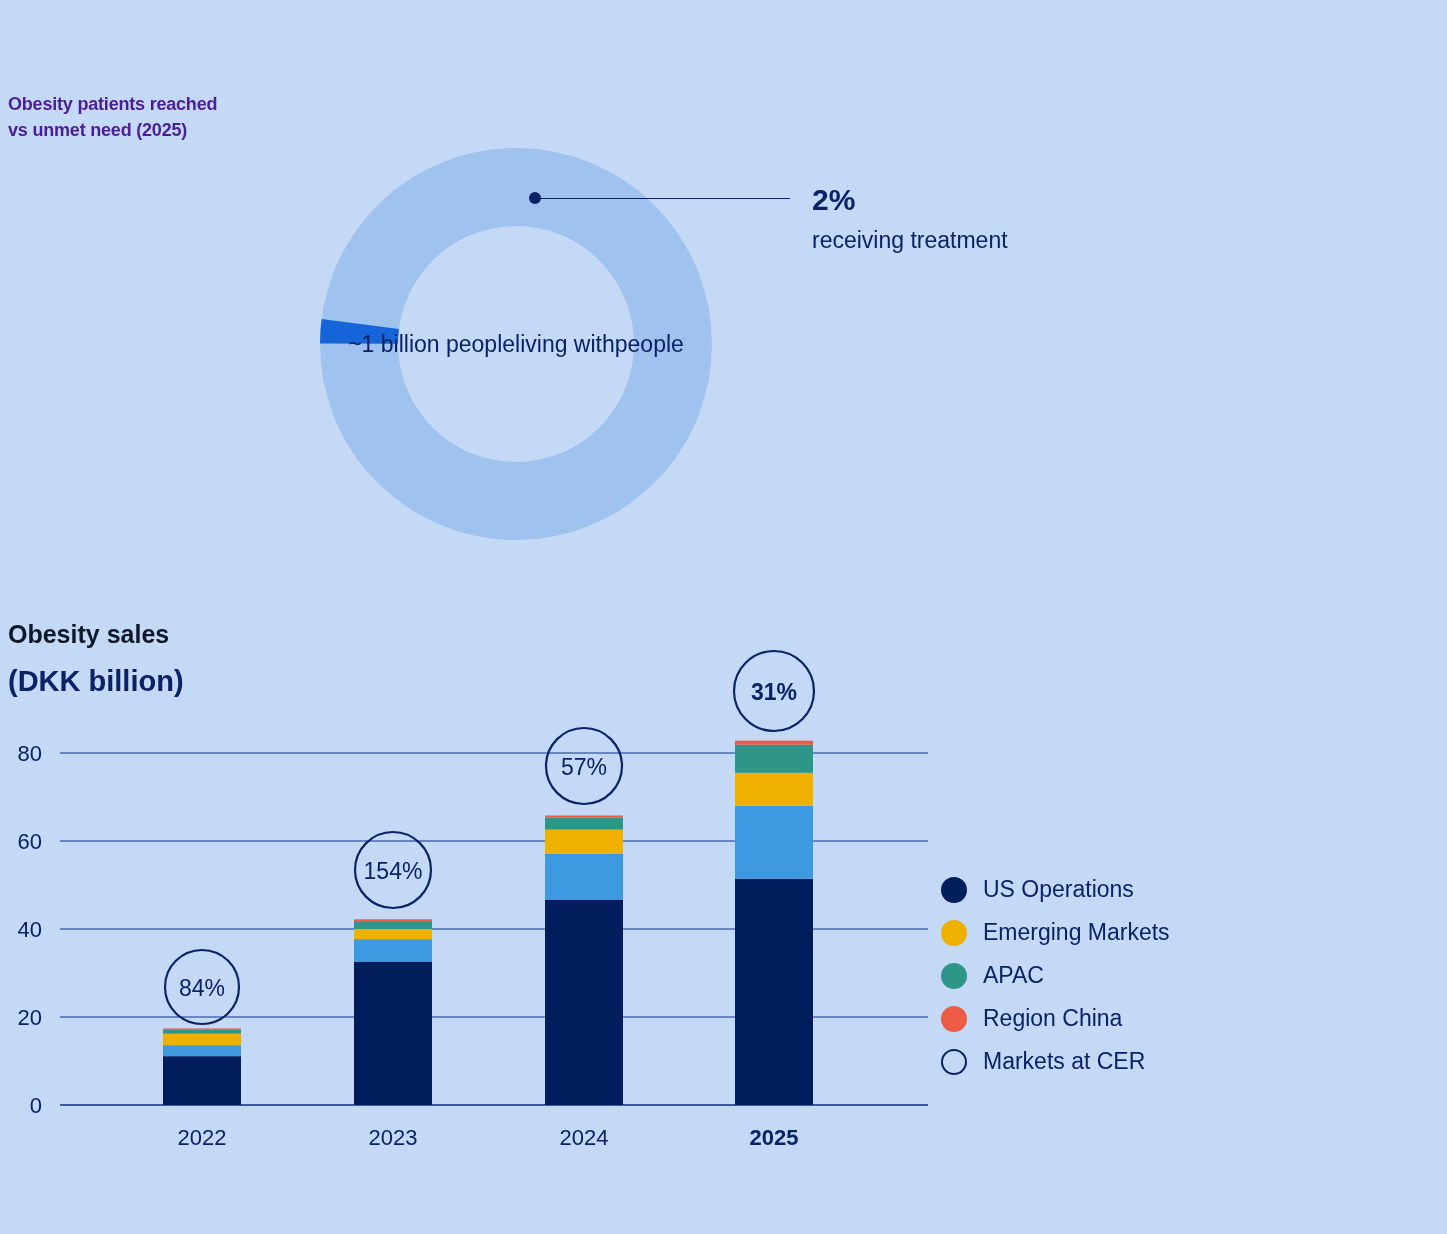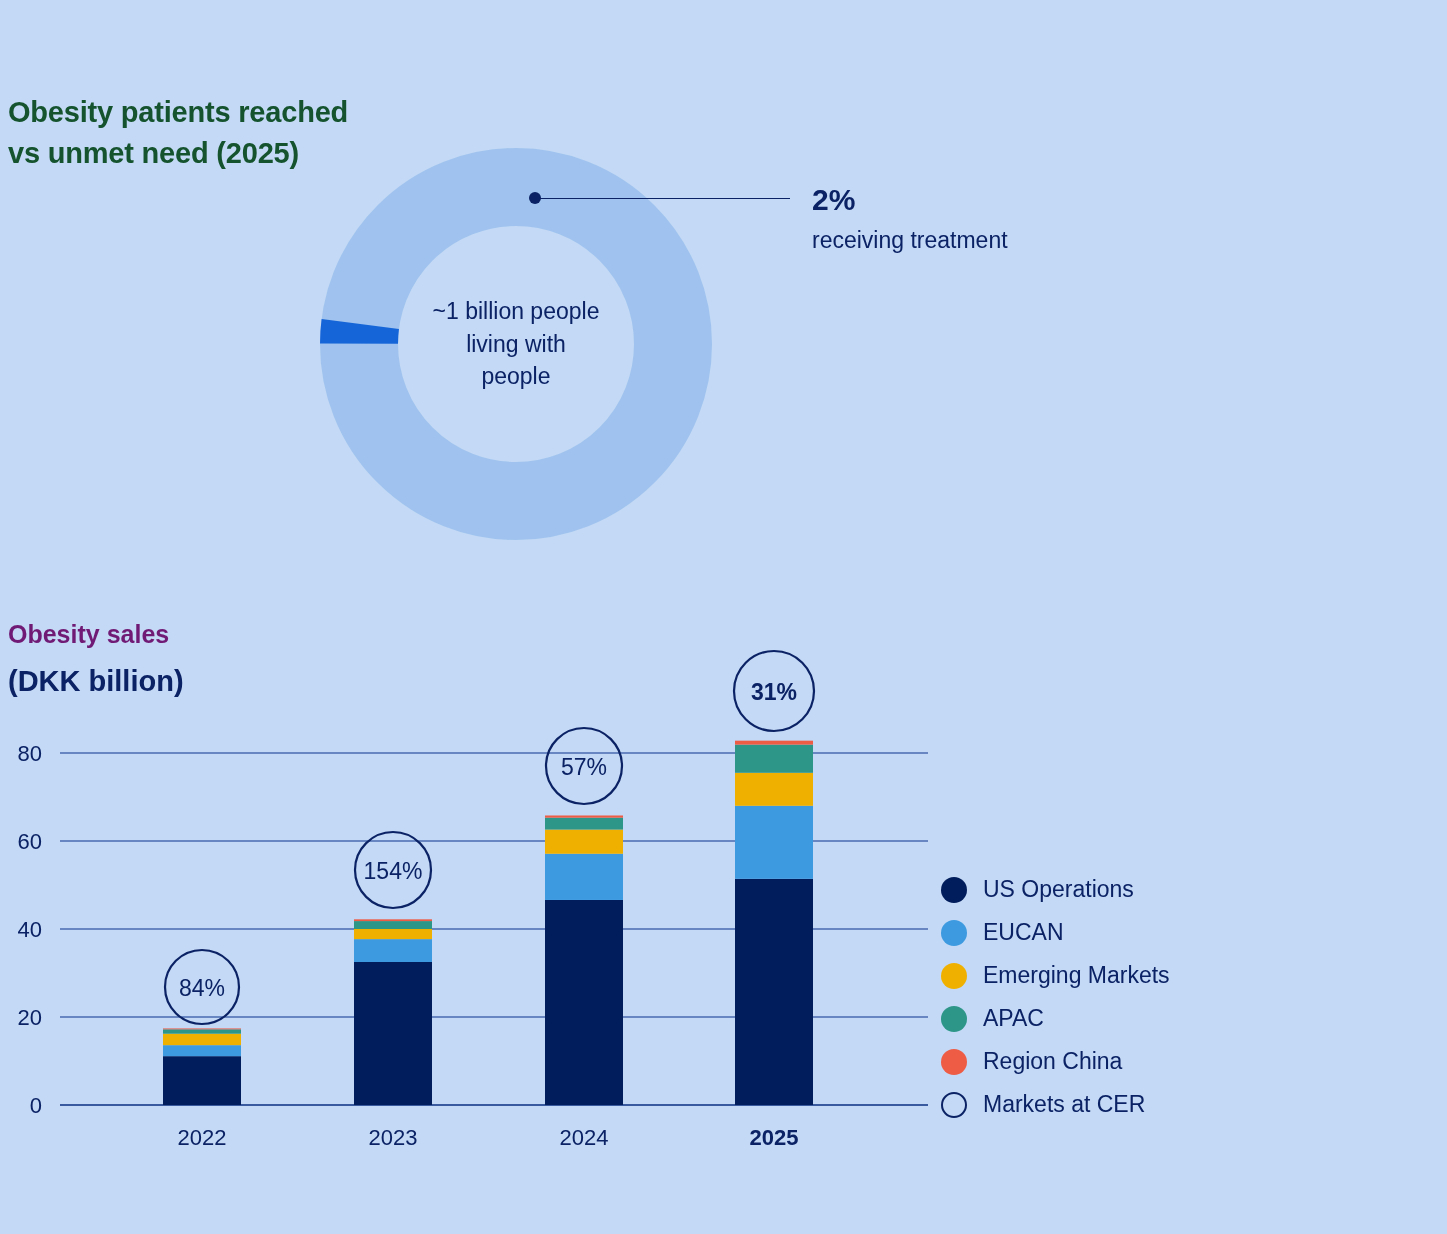--- a/index.html
+++ b/index.html
@@ -17,44 +17,44 @@
   }
   .panel {
     position: absolute;
   }
 
   
   #donut-title {
     left: 8px;
     top: 92px;
     width: 420px;
-    font-size: 29px;
+    font-size: 18px;
     font-weight: bold;
     line-height: 1.42;
-    color: #14532d;
+    color: #4c1d95;
     letter-spacing: -0.2px;
   }
   #donut-title .line { display: block; }
 
   #donut-wrap {
     left: 320px;
     top: 148px;
     width: 392px;
     height: 392px;
   }
   #donut-wrap svg { display: block; }
 
   #donut-center {
     position: absolute;
     left: 320px;
     top: 148px;
     width: 392px;
     height: 392px;
     display: flex;
-    flex-direction: column;
+    flex-direction: row;
     align-items: center;
     justify-content: center;
     text-align: center;
     font-size: 23px;
     line-height: 1.42;
     color: #0b2265;
     pointer-events: none;
   }
   #donut-center .line { display: block; }
 
@@ -99,21 +99,21 @@
     line-height: 1.2;
     color: #0b2265;
   }
 
   
   #bars-title {
     left: 8px;
     top: 620px;
     font-size: 25px;
     font-weight: bold;
-    color: #701a75;
+    color: #0f172a;
   }
   #bars-subtitle {
     left: 8px;
     top: 665px;
     font-size: 29px;
     color: #0b2265;
     font-weight: bold;
   }
 
   #plot {
@@ -286,24 +286,20 @@
       </g>
     </svg>
 </div>
 
 <div class="panel" id="legend">
     <div class="legend-row">
       <div class="legend-swatch" style="background: rgb(2, 29, 91);"></div>
       <div class="legend-label">US Operations</div>
     </div>
     <div class="legend-row">
-      <div class="legend-swatch" style="background: rgb(61, 154, 224);"></div>
-      <div class="legend-label">EUCAN</div>
-    </div>
-    <div class="legend-row">
       <div class="legend-swatch" style="background: rgb(240, 176, 0);"></div>
       <div class="legend-label">Emerging Markets</div>
     </div>
     <div class="legend-row">
       <div class="legend-swatch" style="background: rgb(46, 150, 136);"></div>
       <div class="legend-label">APAC</div>
     </div>
     <div class="legend-row">
       <div class="legend-swatch" style="background: rgb(238, 92, 70);"></div>
       <div class="legend-label">Region China</div>

